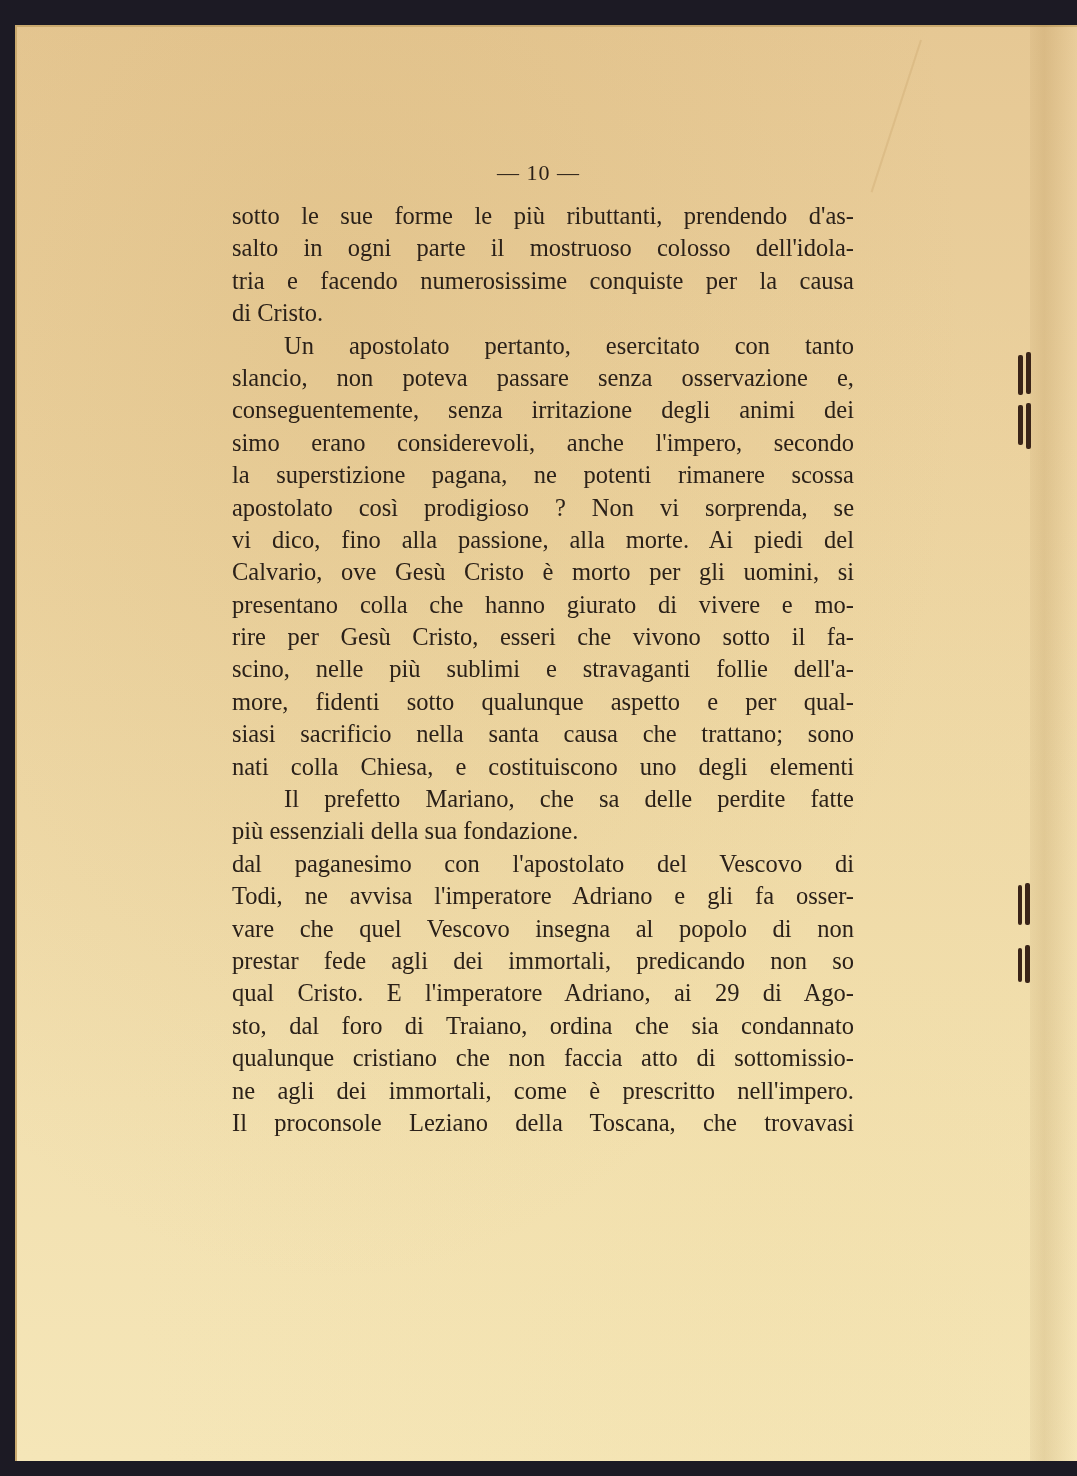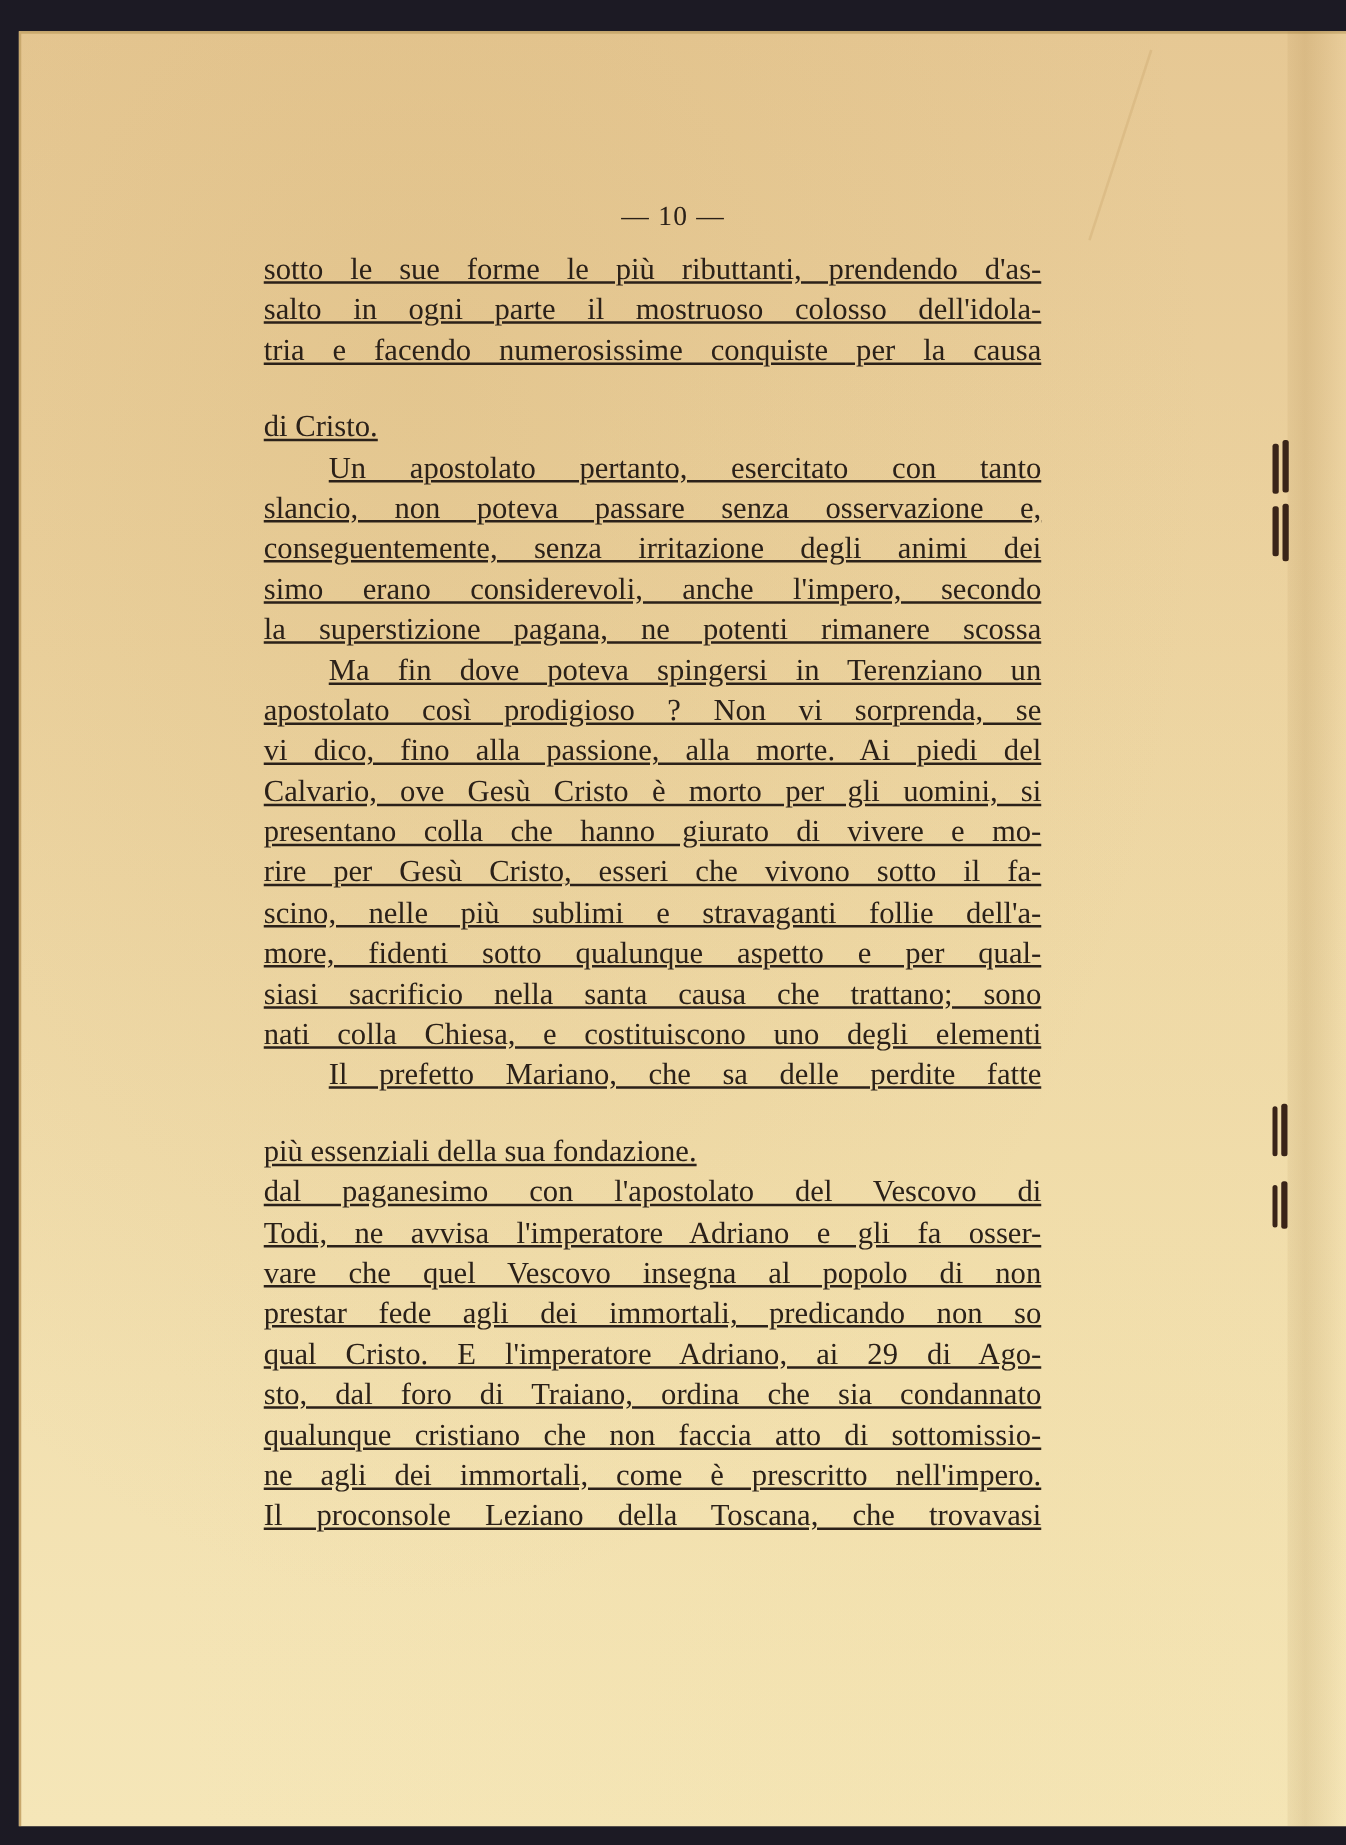--- a/index.html
+++ b/index.html
@@ -23,28 +23,28 @@
   }
   .crease {
     position:absolute; left:905px; top:15px; width:2px; height:160px;
     background:rgba(190,150,90,0.25); transform:rotate(18deg); transform-origin:top;
   }
   .page-number {
     position:absolute; left:0; width:1077px; top:160px; text-align:center;
     font-size:22px; color:#2a2018; letter-spacing:1px;
   }
   .text-block {
-    position:absolute; left:211px; top:200px; width:622px;
-    font-size:24.5px; line-height:32.4px; color:#2b2119;text-decoration:underline;
+    position:absolute; left:232px; top:200px; width:622px;
+    font-size:24.5px; line-height:32.4px; color:#2b2119;
   }
   .line {
     display:block; white-space:nowrap; text-align:justify; text-align-last:justify;
     height:32.4px;
   }
-  .line.last { text-align-last:left;margin-top:29px; }
+  .line.last { text-align-last:left; }
   .line.indent { padding-left:52px; }
   .mark-bar {
     position:absolute; background:#3a2418; border-radius:2px;
   }
 </style>
 </head>
 <body>
 
 <div class="page">
   <div class="spine"></div>
@@ -56,21 +56,20 @@
 <div class="text-block" id="text-block">
     <span class="line">sotto le sue forme le più ributtanti, prendendo d'as-</span>
     <span class="line">salto in ogni parte il mostruoso colosso dell'idola-</span>
     <span class="line">tria e facendo numerosissime conquiste per la causa</span>
     <span class="line last">di Cristo.</span>
     <span class="line indent">Un apostolato pertanto, esercitato con tanto</span>
     <span class="line">slancio, non poteva passare senza osservazione e,</span>
     <span class="line">conseguentemente, senza irritazione degli animi dei</span>
     <span class="line">simo erano considerevoli, anche l'impero, secondo</span>
     <span class="line">la superstizione pagana, ne potenti rimanere scossa</span>
-    <span class="line indent">Ma fin dove poteva spingersi in Terenziano un</span>
     <span class="line">apostolato così prodigioso ? Non vi sorprenda, se</span>
     <span class="line">vi dico, fino alla passione, alla morte. Ai piedi del</span>
     <span class="line">Calvario, ove Gesù Cristo è morto per gli uomini, si</span>
     <span class="line">presentano colla che hanno giurato di vivere e mo-</span>
     <span class="line">rire per Gesù Cristo, esseri che vivono sotto il fa-</span>
     <span class="line">scino, nelle più sublimi e stravaganti follie dell'a-</span>
     <span class="line">more, fidenti sotto qualunque aspetto e per qual-</span>
     <span class="line">siasi sacrificio nella santa causa che trattano; sono</span>
     <span class="line">nati colla Chiesa, e costituiscono uno degli elementi</span>
     <span class="line indent">Il prefetto Mariano, che sa delle perdite fatte</span>

